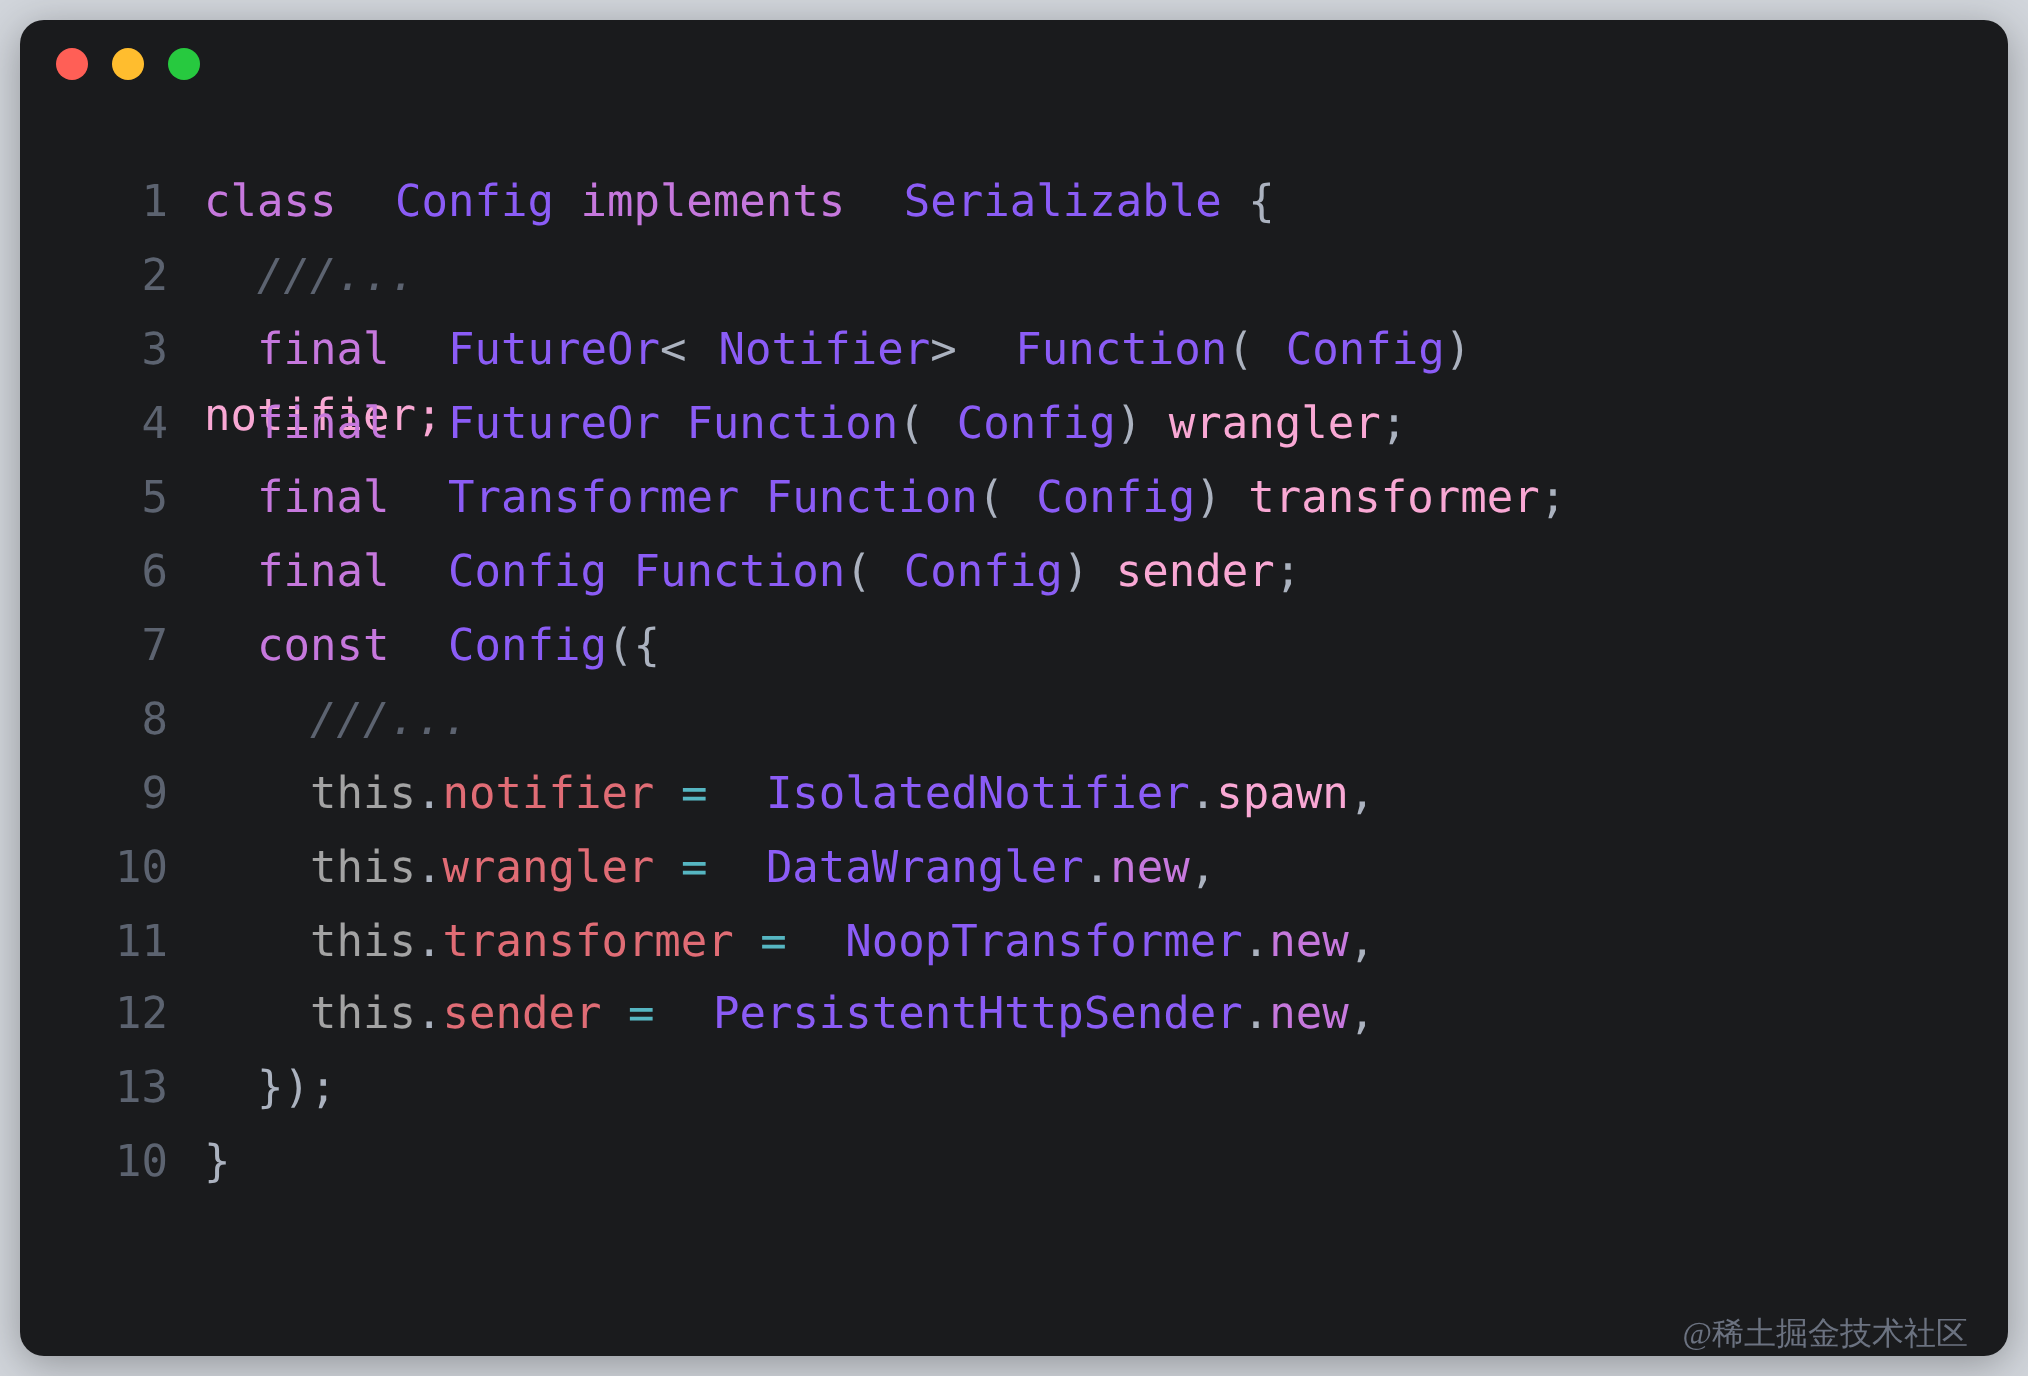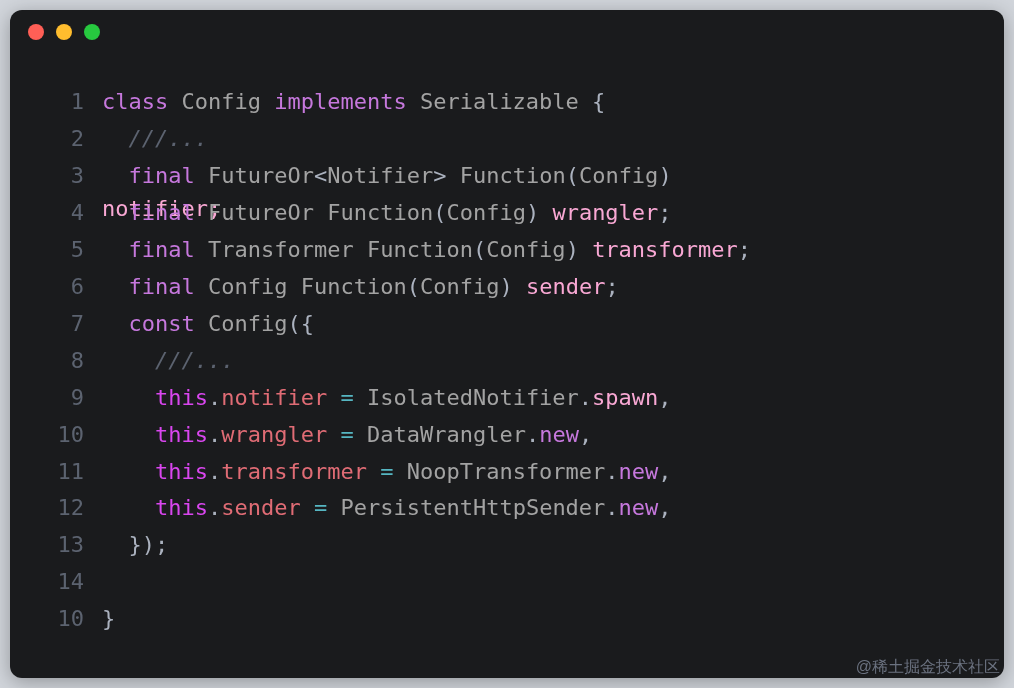--- a/index.html
+++ b/index.html
@@ -52,35 +52,35 @@
     padding-right: 18px;
     color: #5c6370;
     user-select: none;
     flex-shrink: 0;
   }
   .code {
     position: relative;
     flex: 1;
   }
   .tok-kw    { color: #c678dd; }   
-  .tok-type  { color: #a3a3a3; }   
-  .tok-fn    { color: #d946ef; }   
+  .tok-type  { color: #8b5cf6; margin-left: 16px; }   
+  .tok-fn    { color: #a3a3a3; }   
   .tok-var   { color: #f9a8d4; }   
   .tok-prop  { color: #e06c75; }   
   .tok-punc  { color: #abb2bf; }   
   .tok-op    { color: #56b6c2; }
   .tok-cmt   { color: #5c6370; font-style: italic; }
 
   .watermark {
     position: absolute;
-    right: 14px;
+    right: 30px;
     bottom: 10px;
     color: #6b7280;
     font-size: 16px;
-    font-family: Liberation Sans, sans-serif;
+    font-family: Liberation Serif, serif;
     pointer-events: none;
   }
 </style>
 </head>
 <body>
 
 <div class="window">
   <div class="titlebar">
     <div class="tl-btn tl-red"></div>
     <div class="tl-btn tl-yellow"></div>
@@ -93,18 +93,18 @@
       <div class="line"><div class="gutter">4</div><div class="code"><span class="tok-punc">  </span><span class="tok-kw">final </span><span class="tok-type">FutureOr Function</span><span class="tok-punc">(</span><span class="tok-type">Config</span><span class="tok-punc">) </span><span class="tok-var">wrangler</span><span class="tok-punc">;</span></div></div>
       <div class="line"><div class="gutter">5</div><div class="code"><span class="tok-punc">  </span><span class="tok-kw">final </span><span class="tok-type">Transformer Function</span><span class="tok-punc">(</span><span class="tok-type">Config</span><span class="tok-punc">) </span><span class="tok-var">transformer</span><span class="tok-punc">;</span></div></div>
       <div class="line"><div class="gutter">6</div><div class="code"><span class="tok-punc">  </span><span class="tok-kw">final </span><span class="tok-type">Config Function</span><span class="tok-punc">(</span><span class="tok-type">Config</span><span class="tok-punc">) </span><span class="tok-var">sender</span><span class="tok-punc">;</span></div></div>
       <div class="line"><div class="gutter">7</div><div class="code"><span class="tok-punc">  </span><span class="tok-kw">const </span><span class="tok-type">Config</span><span class="tok-punc">({</span></div></div>
       <div class="line"><div class="gutter">8</div><div class="code"><span class="tok-punc">    </span><span class="tok-cmt">///...</span></div></div>
       <div class="line"><div class="gutter">9</div><div class="code"><span class="tok-punc">    </span><span class="tok-fn">this</span><span class="tok-punc">.</span><span class="tok-prop">notifier</span><span class="tok-punc"> </span><span class="tok-op">=</span><span class="tok-punc"> </span><span class="tok-type">IsolatedNotifier</span><span class="tok-punc">.</span><span class="tok-var">spawn</span><span class="tok-punc">,</span></div></div>
       <div class="line"><div class="gutter">10</div><div class="code"><span class="tok-punc">    </span><span class="tok-fn">this</span><span class="tok-punc">.</span><span class="tok-prop">wrangler</span><span class="tok-punc"> </span><span class="tok-op">=</span><span class="tok-punc"> </span><span class="tok-type">DataWrangler</span><span class="tok-punc">.</span><span class="tok-kw">new</span><span class="tok-punc">,</span></div></div>
       <div class="line"><div class="gutter">11</div><div class="code"><span class="tok-punc">    </span><span class="tok-fn">this</span><span class="tok-punc">.</span><span class="tok-prop">transformer</span><span class="tok-punc"> </span><span class="tok-op">=</span><span class="tok-punc"> </span><span class="tok-type">NoopTransformer</span><span class="tok-punc">.</span><span class="tok-kw">new</span><span class="tok-punc">,</span></div></div>
       <div class="line"><div class="gutter">12</div><div class="code"><span class="tok-punc">    </span><span class="tok-fn">this</span><span class="tok-punc">.</span><span class="tok-prop">sender</span><span class="tok-punc"> </span><span class="tok-op">=</span><span class="tok-punc"> </span><span class="tok-type">PersistentHttpSender</span><span class="tok-punc">.</span><span class="tok-kw">new</span><span class="tok-punc">,</span></div></div>
       <div class="line"><div class="gutter">13</div><div class="code"><span class="tok-punc">  });</span></div></div>
-      <div class="line"><div class="gutter">14</div><div class="code"><span class="tok-punc"></span></div></div>
+      <div class="line"><div class="code"><span class="tok-punc"></span></div></div>
       <div class="line"><div class="gutter">10</div><div class="code"><span class="tok-punc">}</span></div></div>
     </div>
 </div>
 
 <div class="watermark">@稀土掘金技术社区</div>
 
 </body></html>

